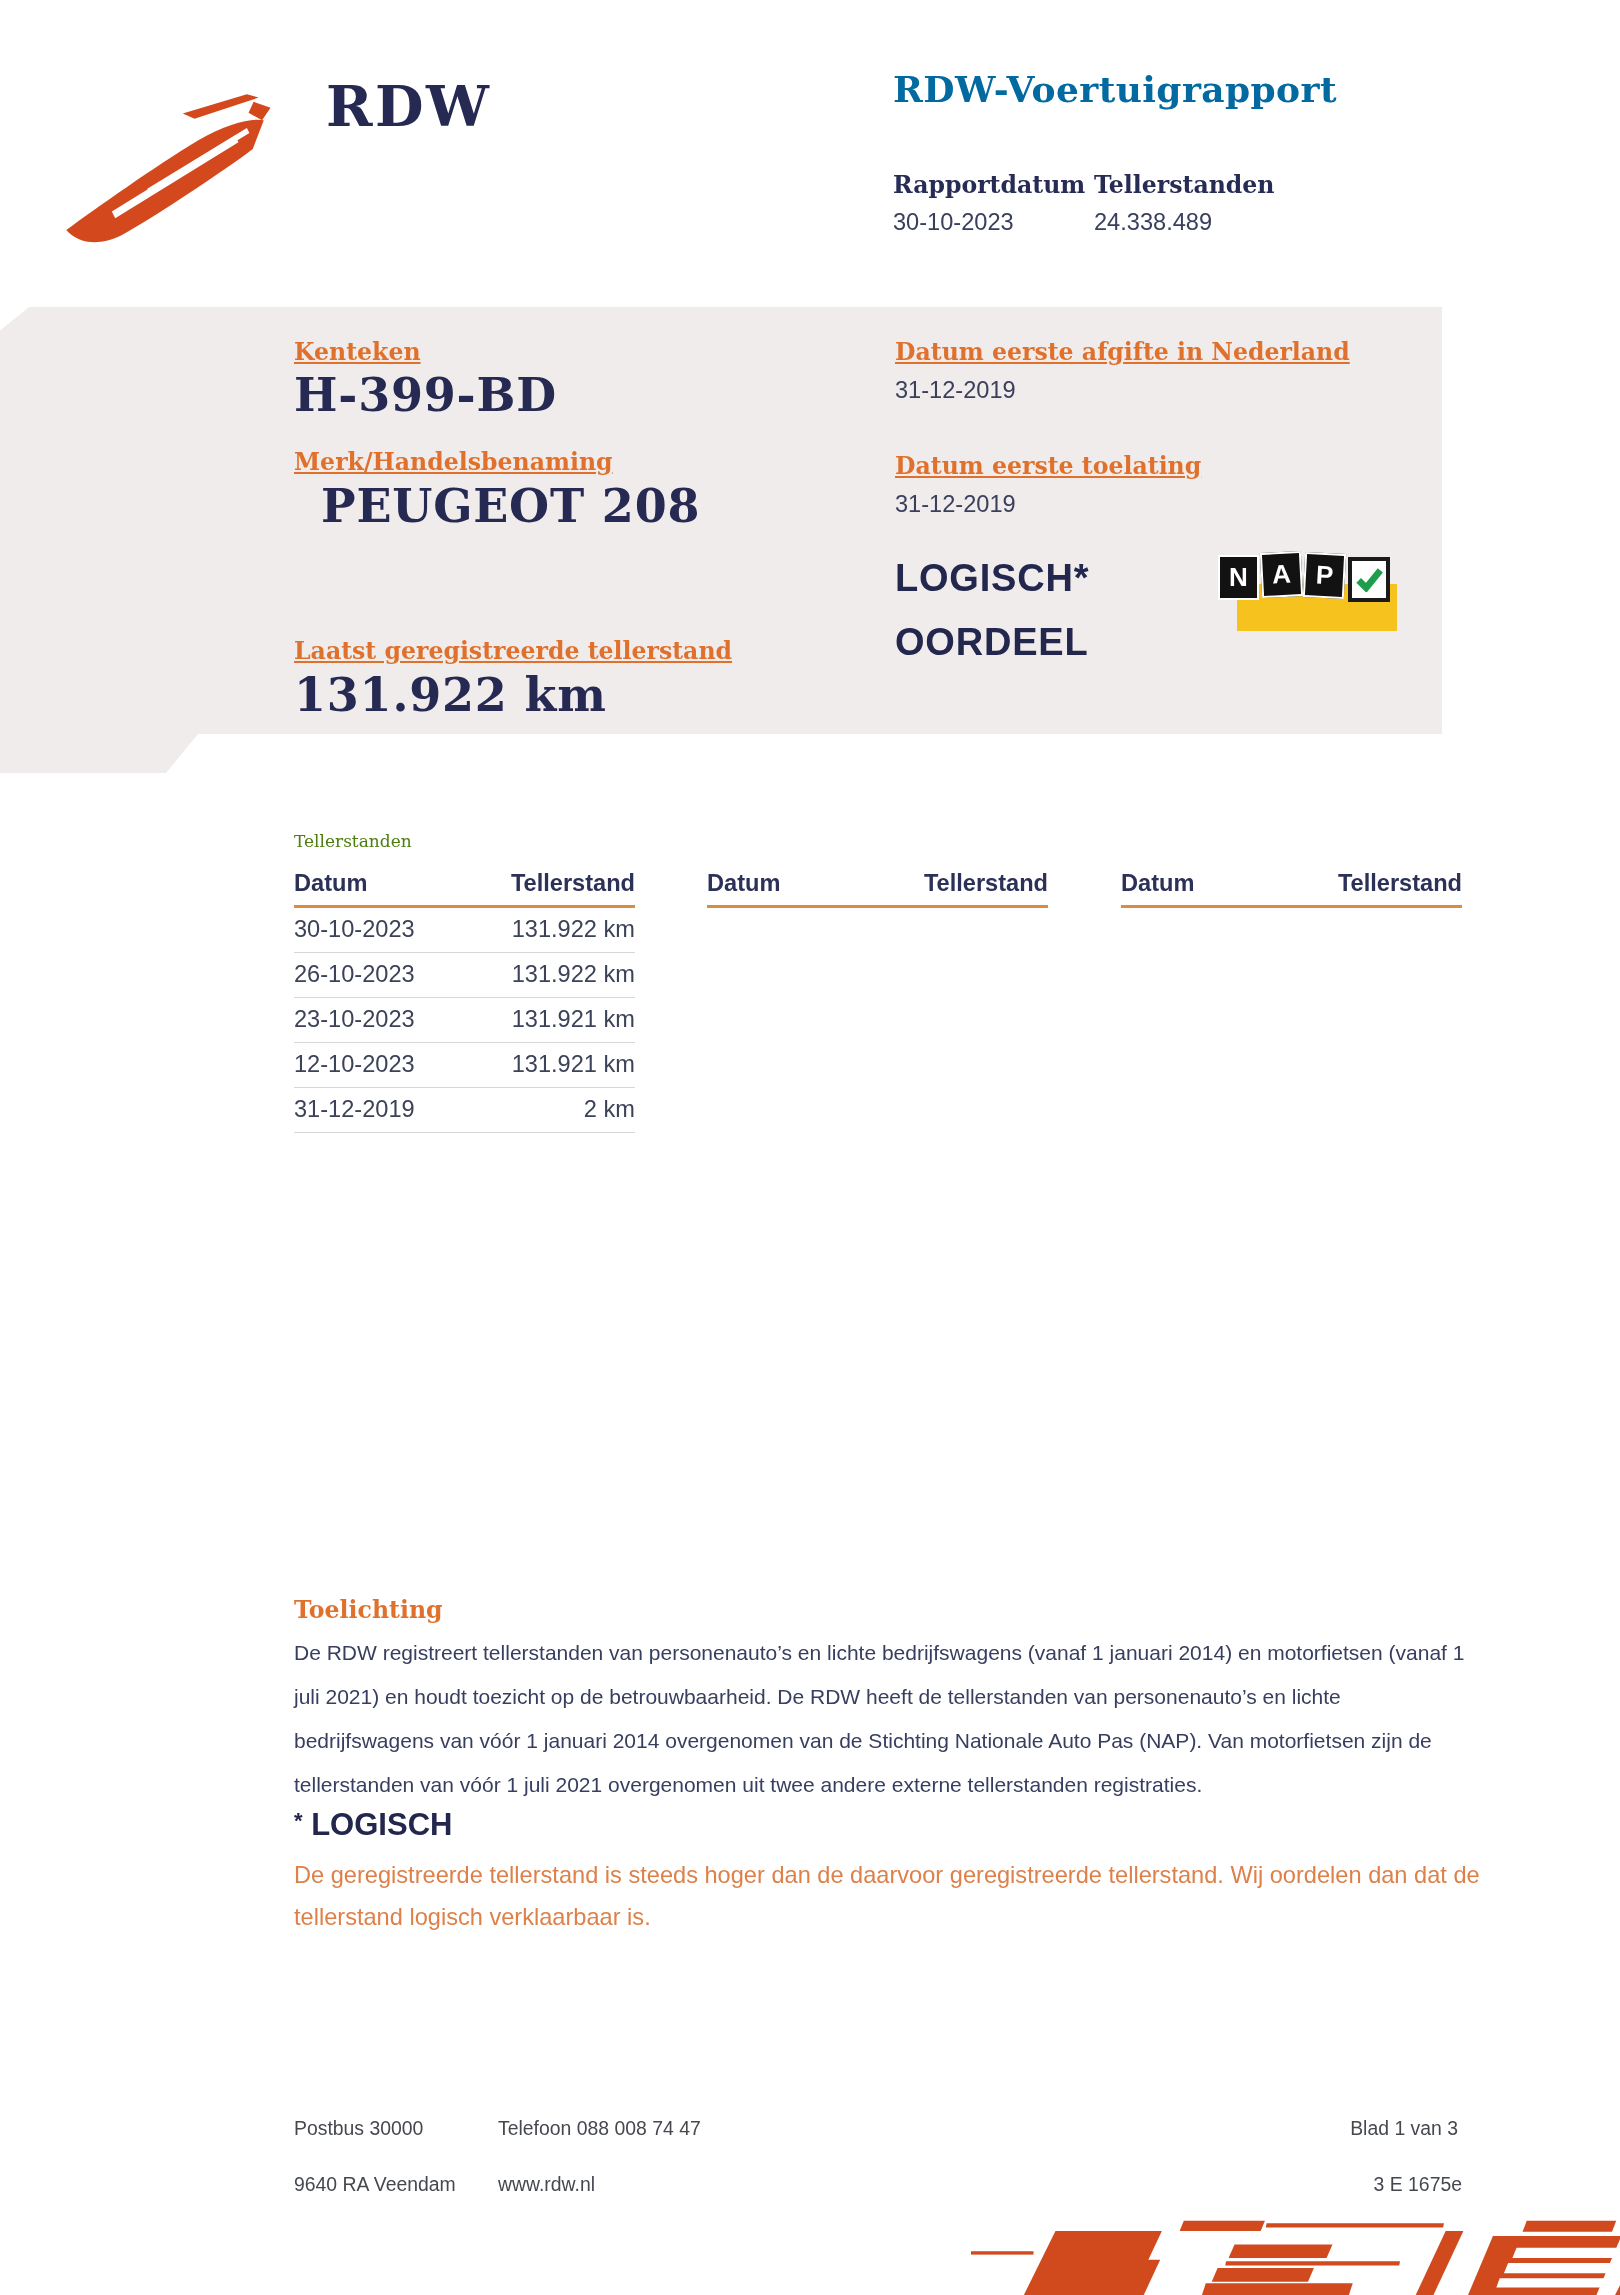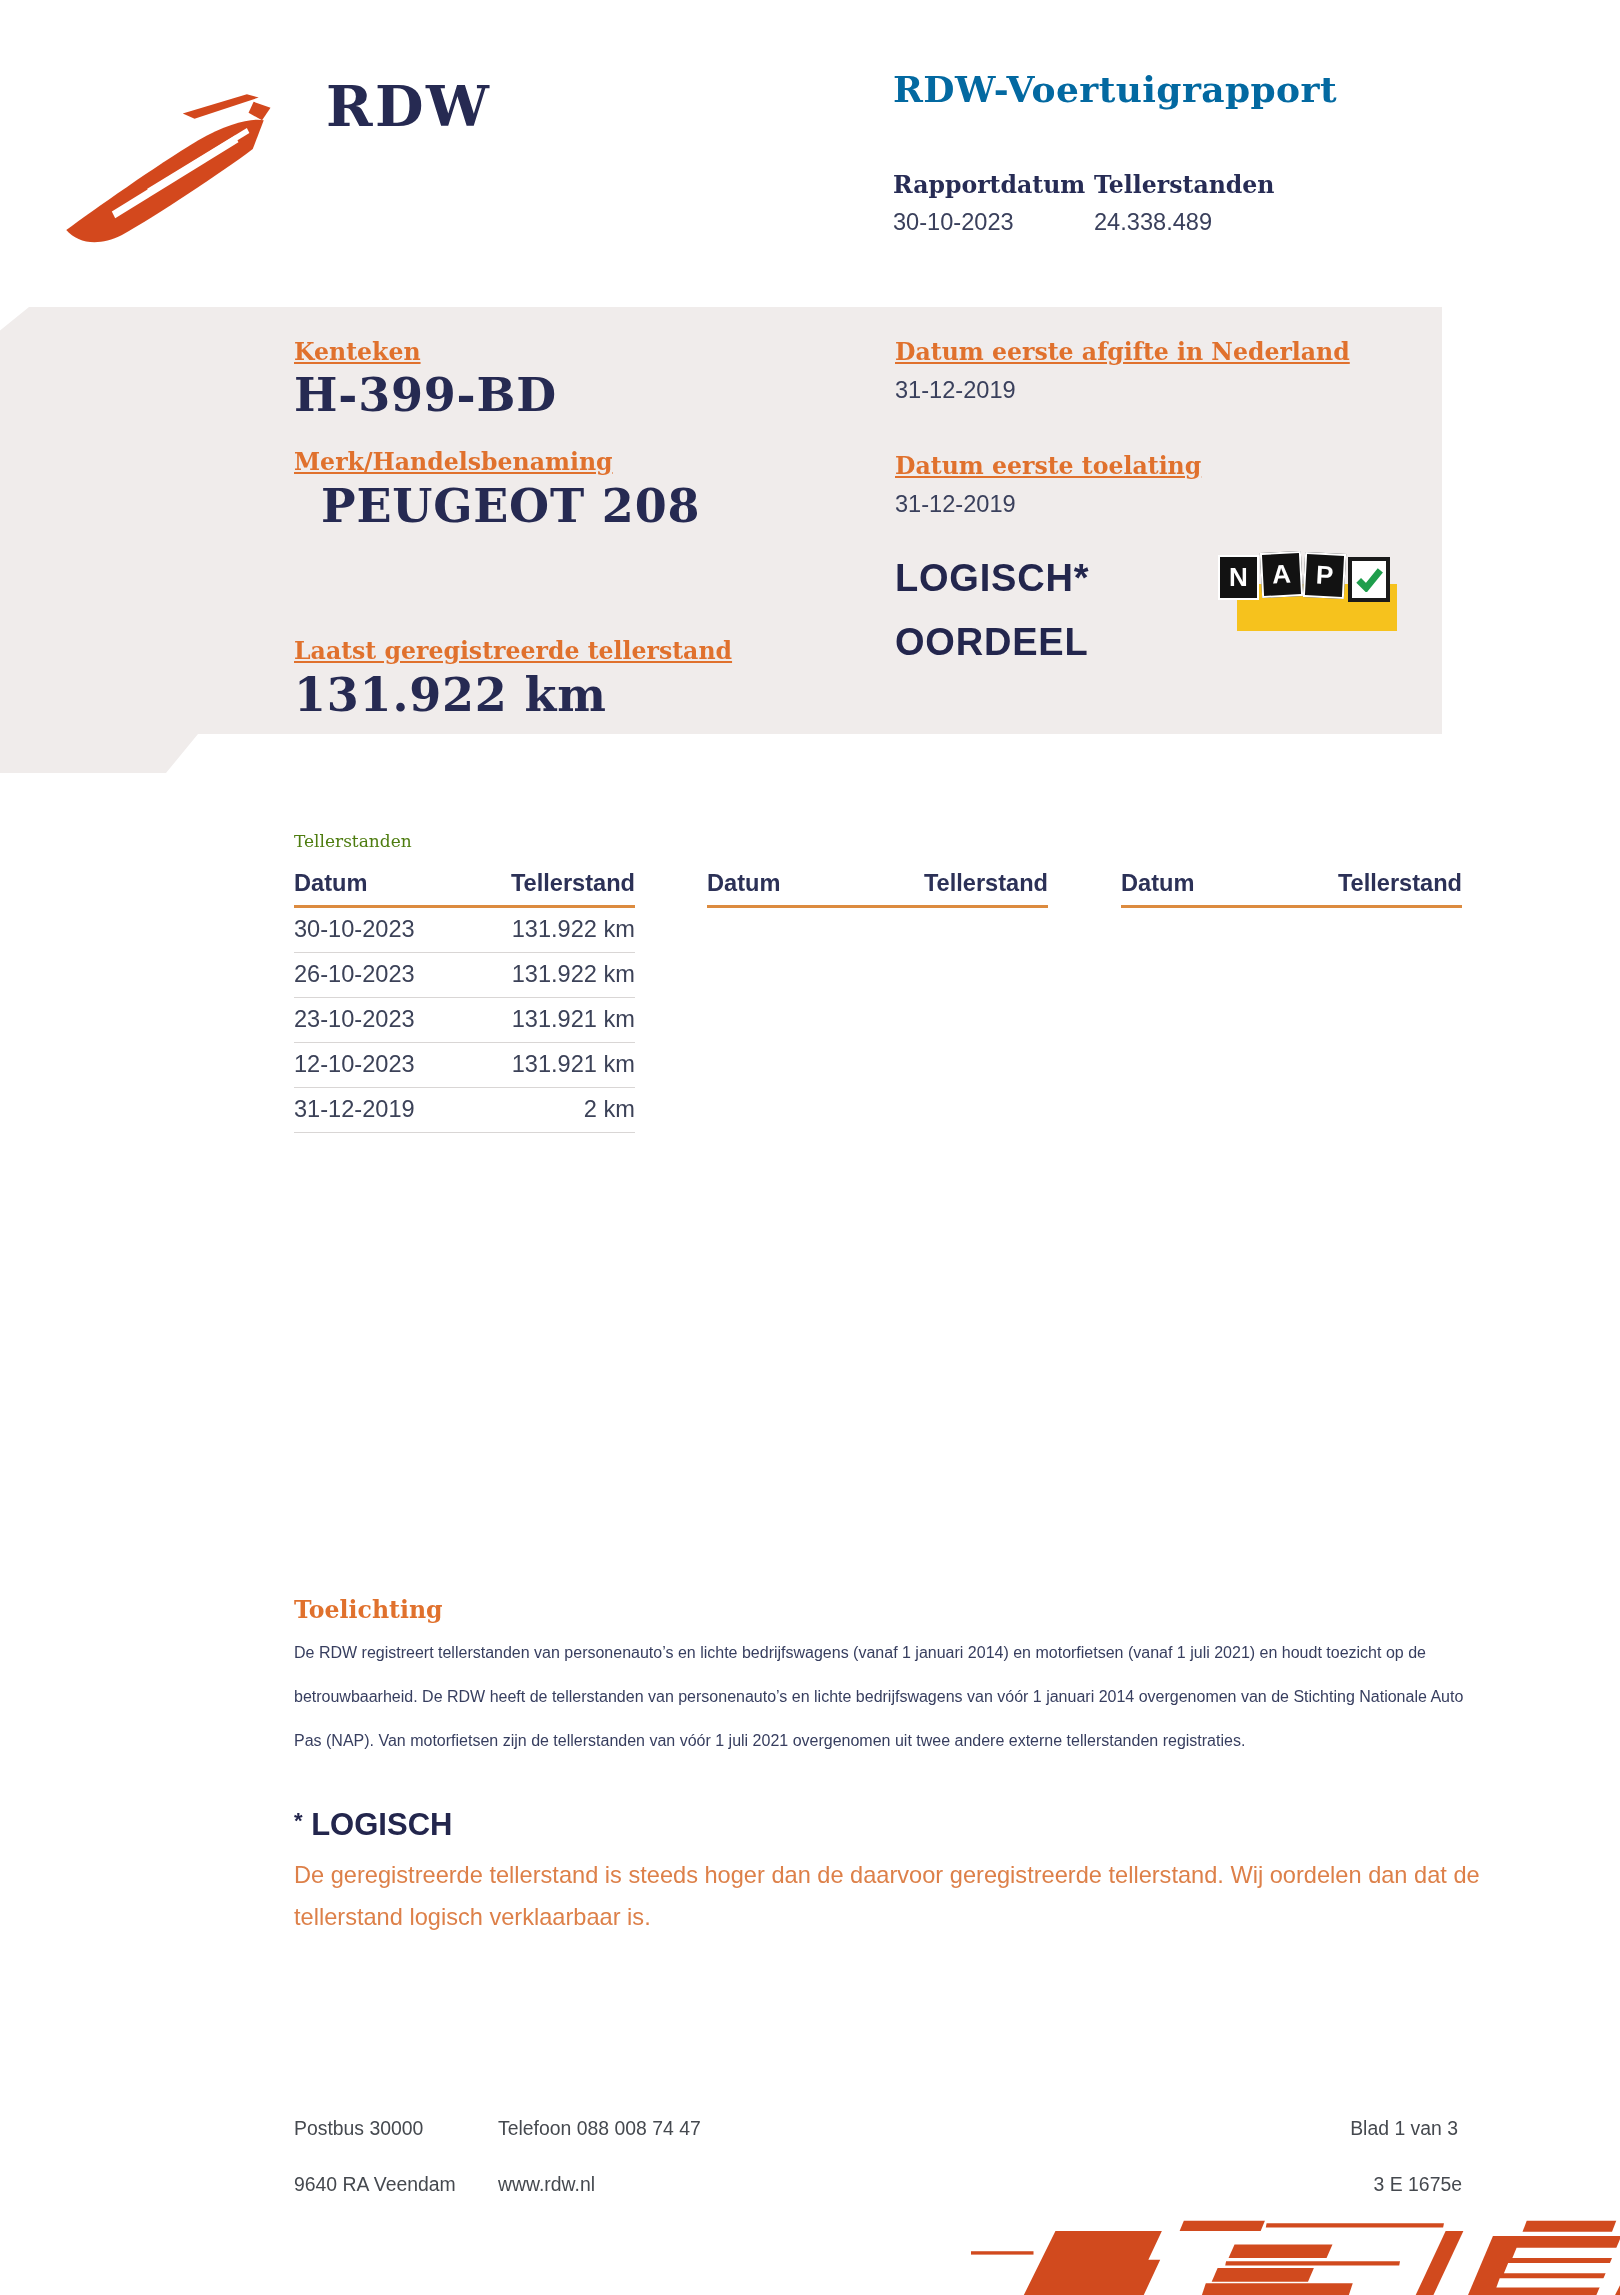--- a/index.html
+++ b/index.html
@@ -55,21 +55,21 @@
     font-size:23.6px;font-weight:700;color:#2c3157;
     padding-bottom:7.6px;border-bottom:3.4px solid #dc8b3f;
   }
   .tbl-row{
     display:flex;justify-content:space-between;align-items:center;
     height:44px;font-size:23.6px;color:#3c4258;border-bottom:0.8px solid #d9d6d5;
   }
 
   
   .expl-heading{font-size:23.6px;font-weight:700;color:#e0712d;}
-  .expl-body{font-size:16px;line-height:44px;color:#373e5f;width:1182px;}
+  .expl-body{font-size:21px;line-height:44px;color:#373e5f;width:1182px;}
   .logisch-title{font-size:31px;font-weight:700;color:#23264d;}
   .logisch-star{font-size:22px;vertical-align:6.8px;font-weight:700;}
   .expl-orange{font-size:23.6px;line-height:42px;color:#dd8049;width:1207px;}
 
   
   .foot{font-size:19.4px;color:#45494f;}
 </style>
 </head>
 <body>
 

